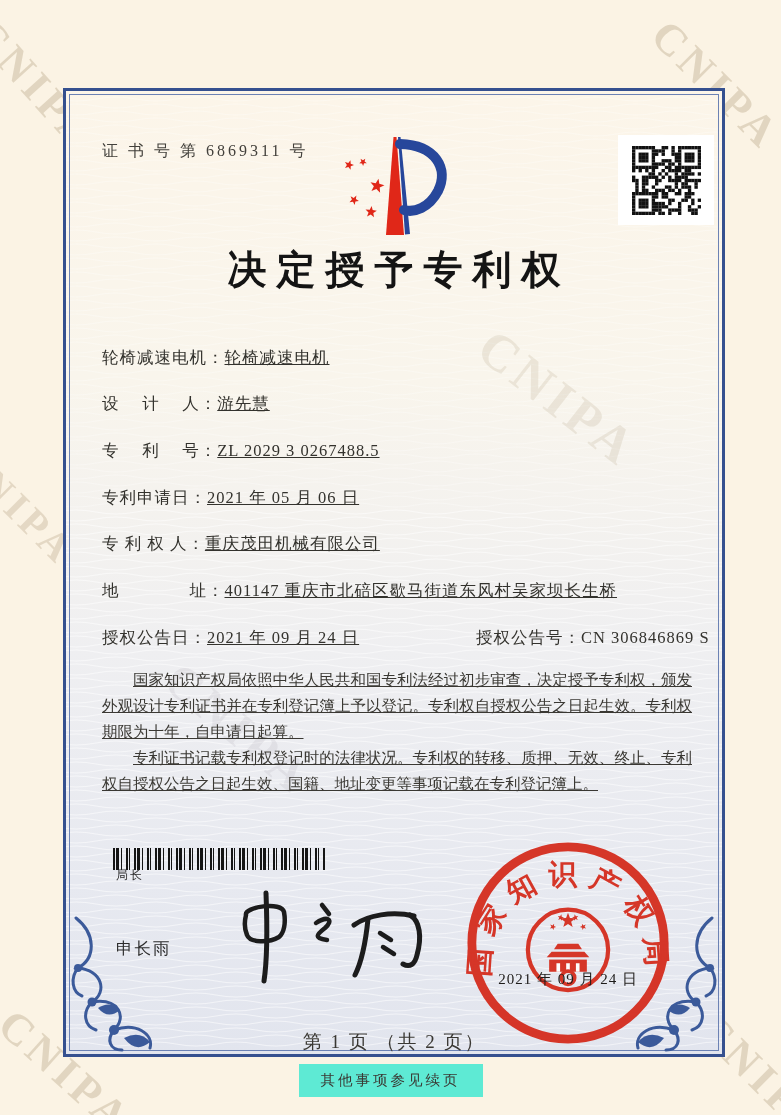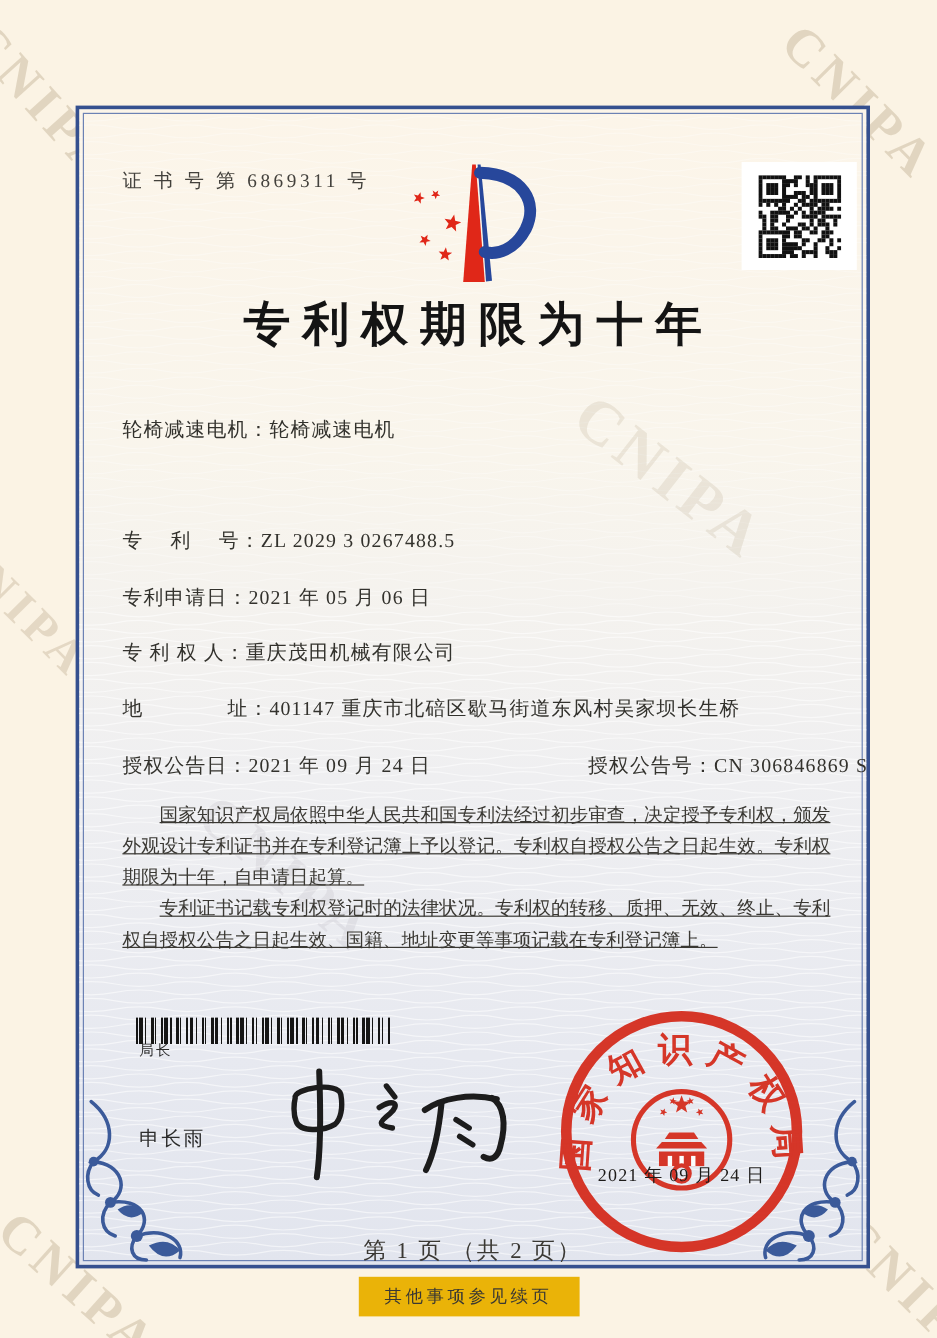--- a/index.html
+++ b/index.html
@@ -31,22 +31,22 @@
   .logo{position:absolute;left:270px;top:40px;width:132px;height:110px;}
   .title{
     position:absolute;left:0;right:0;top:152px;text-align:center;
     font-size:39px;font-weight:700;color:#141414;letter-spacing:10px;text-indent:10px;
   }
   .row{
     position:absolute;left:36px;right:26px;font-size:16.5px;color:#33322d;
     letter-spacing:1px;white-space:nowrap;
   }
   .row .lbl{display:inline;}
-  .row .val{display:inline;}
-  .grantno{position:absolute;left:388px;top:0;text-align:right;}
+  .row .val{display:inline;text-decoration:underline;}
+  .grantno{position:absolute;left:374px;top:0;text-align:right;}
   .paras{
     position:absolute;left:36px;right:30px;top:576px;
     font-size:15.5px;line-height:26px;color:#3a3833;text-align:justify;text-decoration:underline;
   }
   .paras p{margin:0;text-indent:2em;}
   .barcode{
     position:absolute;left:47px;top:757px;width:212px;height:22px;
     background:repeating-linear-gradient(90deg,
       #151515 0 2px,transparent 2px 3px,
       #151515 3px 6px,transparent 6px 8px,
@@ -64,21 +64,21 @@
   }
   .pagenum{
     position:absolute;left:0;right:0;top:938px;text-align:center;
     font-size:19px;color:#3a3833;letter-spacing:2px;
   }
   .flourish{position:absolute;bottom:2px;width:96px;height:152px;}
   .flourish.fl-left{left:2px;}
   .flourish.fl-right{right:2px;transform:scaleX(-1);}
   .cont-note-box{
     position:absolute;left:50%;top:1064px;transform:translateX(-50%);
-    background:#eab308;padding:7px 22px;
+    background:#5eead4;padding:7px 22px;
   }
   .cont-note{font-size:14.5px;color:#3a3833;letter-spacing:3px;white-space:nowrap;}
 </style>
 </head>
 <body>
 
 <span class="wm" style="left:35px;top:85px;font-size:44px;color:rgba(185,165,135,.38);transform:translate(-50%,-50%) rotate(48deg);">CNIPA</span>
 <span class="wm" style="left:716px;top:85px;font-size:44px;color:rgba(185,165,135,.38);">CNIPA</span>
 <span class="wm" style="left:16px;top:505px;font-size:40px;color:rgba(185,165,135,.34);">CNIPA</span>
 <span class="wm" style="left:65px;top:1072px;font-size:44px;color:rgba(185,165,135,.38);transform:translate(-50%,-50%) rotate(42deg);">CNIPA</span>
@@ -516,24 +516,27 @@
     <path d="M57.5,6 L60.5,6 L68,104 L50,104 Z" fill="#e02718"></path>
     <path d="M62,6 L64.5,6 L74,103 L69,103.5 Z" fill="#27479b"></path>
     <path d="M64,13 C100,14 113,38 102,60 C93,77 78,82 68,79" fill="none" stroke="#27479b" stroke-width="10" stroke-linecap="round"></path>
   <polygon points="14.48,29.22 14.68,32.74 18.00,33.93 14.72,35.21 14.61,38.73 12.38,36.01 9.00,37.00 10.90,34.03 8.91,31.12 12.32,32.01" fill="#e02718"></polygon>
       <polygon points="29.26,27.70 28.58,30.44 30.84,32.13 28.03,32.33 27.11,35.00 26.05,32.39 23.23,32.34 25.39,30.53 24.56,27.83 26.95,29.32" fill="#e02718"></polygon>
       <polygon points="42.49,47.65 43.32,52.87 48.45,54.15 43.74,56.55 44.12,61.82 40.37,58.09 35.47,60.07 37.87,55.36 34.47,51.31 39.69,52.13" fill="#e02718"></polygon>
       <polygon points="20.40,64.61 19.90,68.10 22.91,69.92 19.44,70.53 18.64,73.96 16.99,70.84 13.48,71.14 15.94,68.61 14.57,65.36 17.73,66.92" fill="#e02718"></polygon>
       <polygon points="35.60,75.03 36.68,79.12 40.86,79.72 37.31,82.01 38.02,86.18 34.75,83.51 31.01,85.48 32.54,81.54 29.51,78.59 33.73,78.82" fill="#e02718"></polygon>
     </svg>
 
-  <div class="title">专利权期限为十年</div>
+  <div class="title">决定授予专利权</div>
 
   <div class="row" style="top:256px;">
     <span class="lbl">轮椅减速电机：</span><span class="val">轮椅减速电机</span>
+  </div>
+  <div class="row" style="top:302px;">
+    <span class="lbl">设　 计 　人：</span><span class="val">游先慧</span>
   </div>
   <div class="row" style="top:349px;">
     <span class="lbl">专　 利 　号：</span><span class="val">ZL 2029 3 0267488.5</span>
   </div>
   <div class="row" style="top:396px;">
     <span class="lbl">专利申请日：</span><span class="val">2021 年 05 月 06 日</span>
   </div>
   <div class="row" style="top:442px;">
     <span class="lbl">专 利 权 人：</span><span class="val">重庆茂田机械有限公司</span>
   </div>

